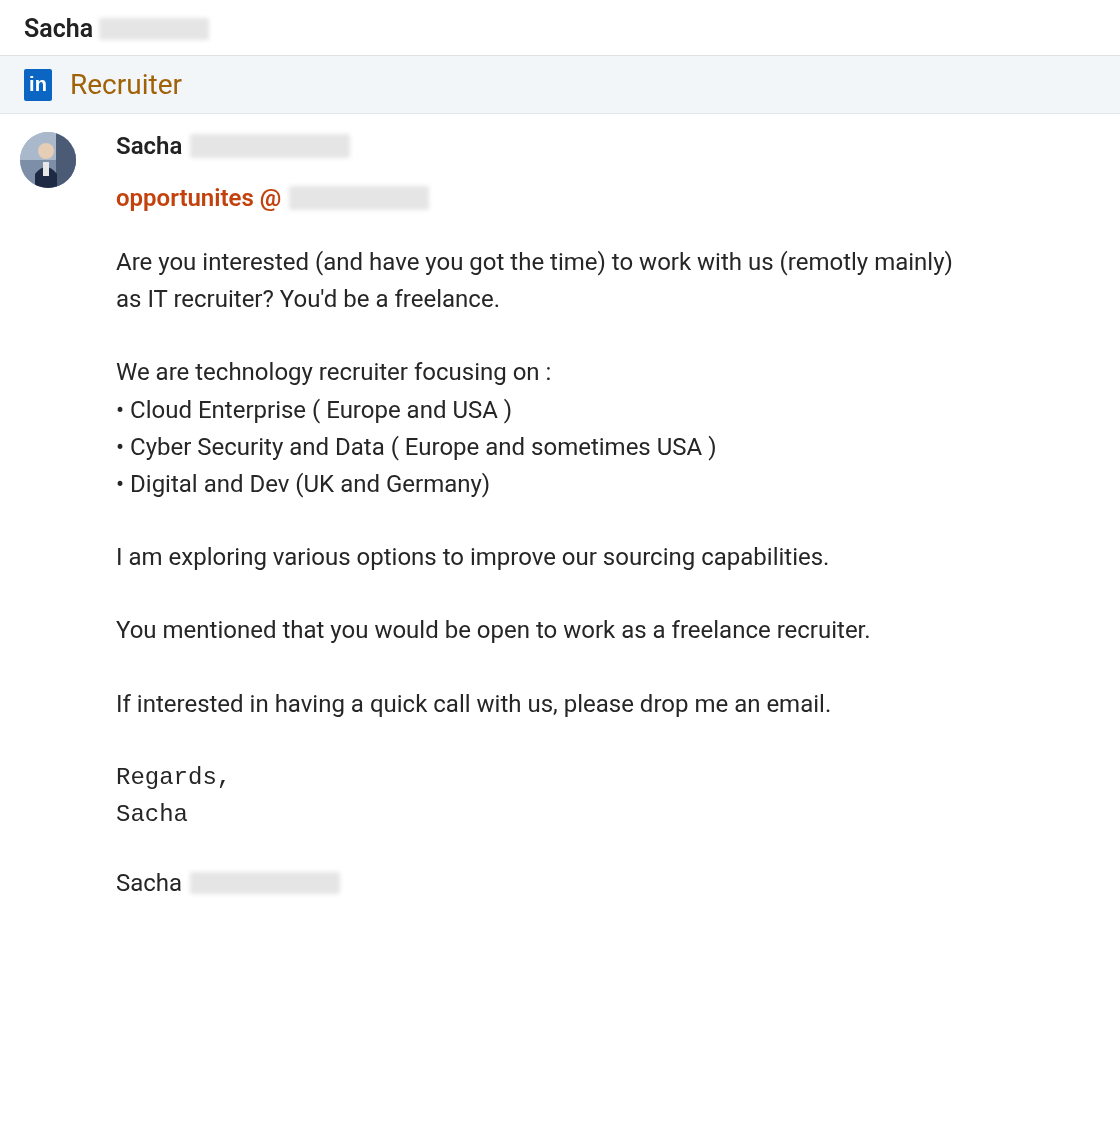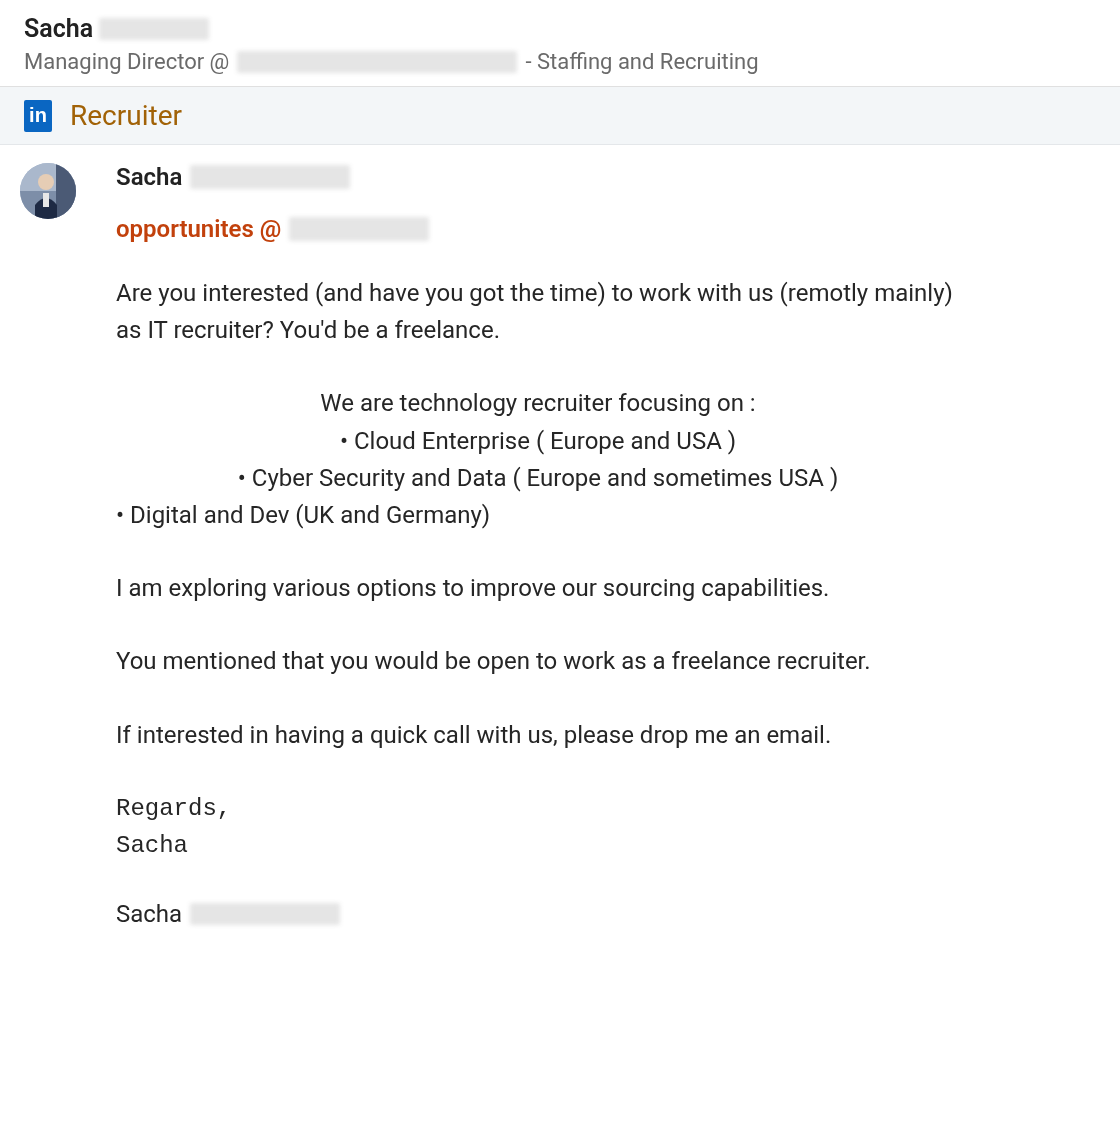--- a/index.html
+++ b/index.html
@@ -111,21 +111,21 @@
       gap: 8px;
       margin-bottom: 32px;
     }
     .msg-body p {
       font-size: 24px;
       line-height: 1.55;
       font-weight: 400;
       color: #262626;
       margin-bottom: 36px;
     }
-    .msg-body p.tight { margin-bottom: 0; text-align: center; }
+    .msg-body p.tight { margin-bottom: 0; }
     .msg-body p.bullets { margin-bottom: 36px; }
     .signature-block {
       font-size: 24px;
       line-height: 1.55;
       color: #262626;
       margin-top: 36px;
       font-family: Liberation Mono, monospace;
     }
     .footer-sig-line {
       margin-top: 36px;
@@ -136,25 +136,20 @@
       gap: 8px;
     }
   </style>
 </head>
 <body>
 
 <div class="header">
   <div class="header-name-line">
     <span>Sacha</span>
     <span class="blur-box blur-sm"></span>
-  </div>
-  <div class="header-sub-line">
-    <span>Managing Director @</span>
-    <span class="blur-box blur-md"></span>
-    <span>- Staffing and Recruiting</span>
   </div>
 </div>
 
 <div class="banner">
   <div class="linkedin-badge">
     <span>in</span>
   </div>
   <span class="banner-label">Recruiter</span>
 </div>
 

